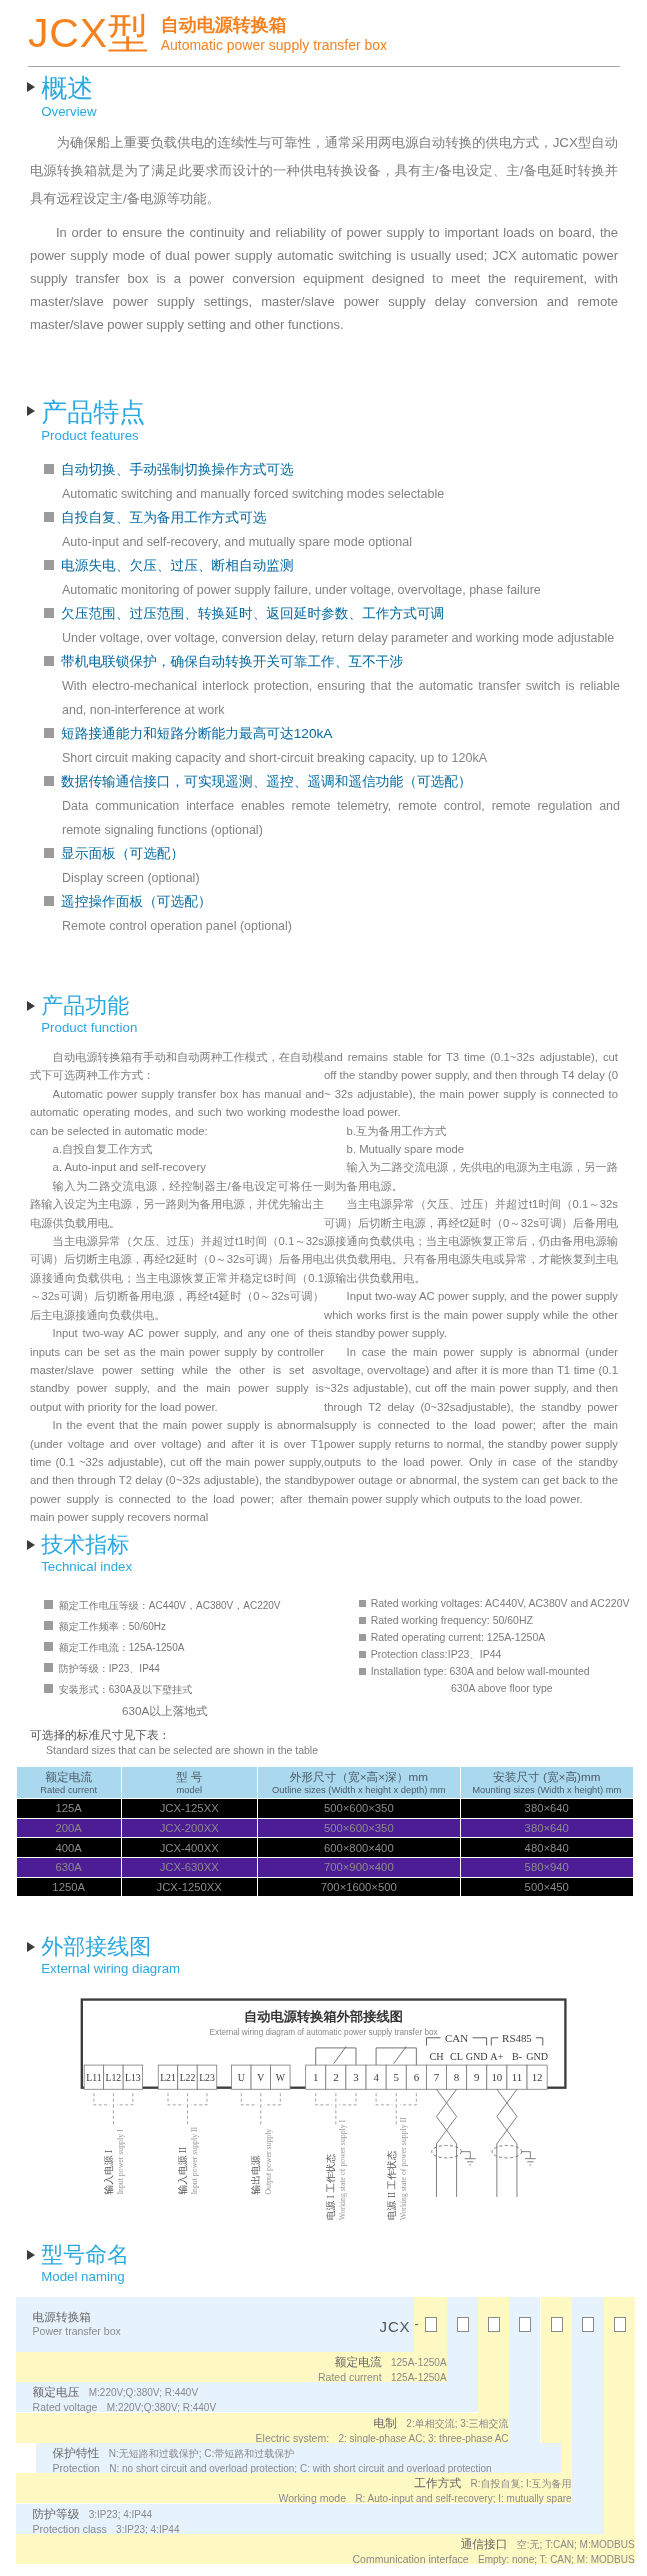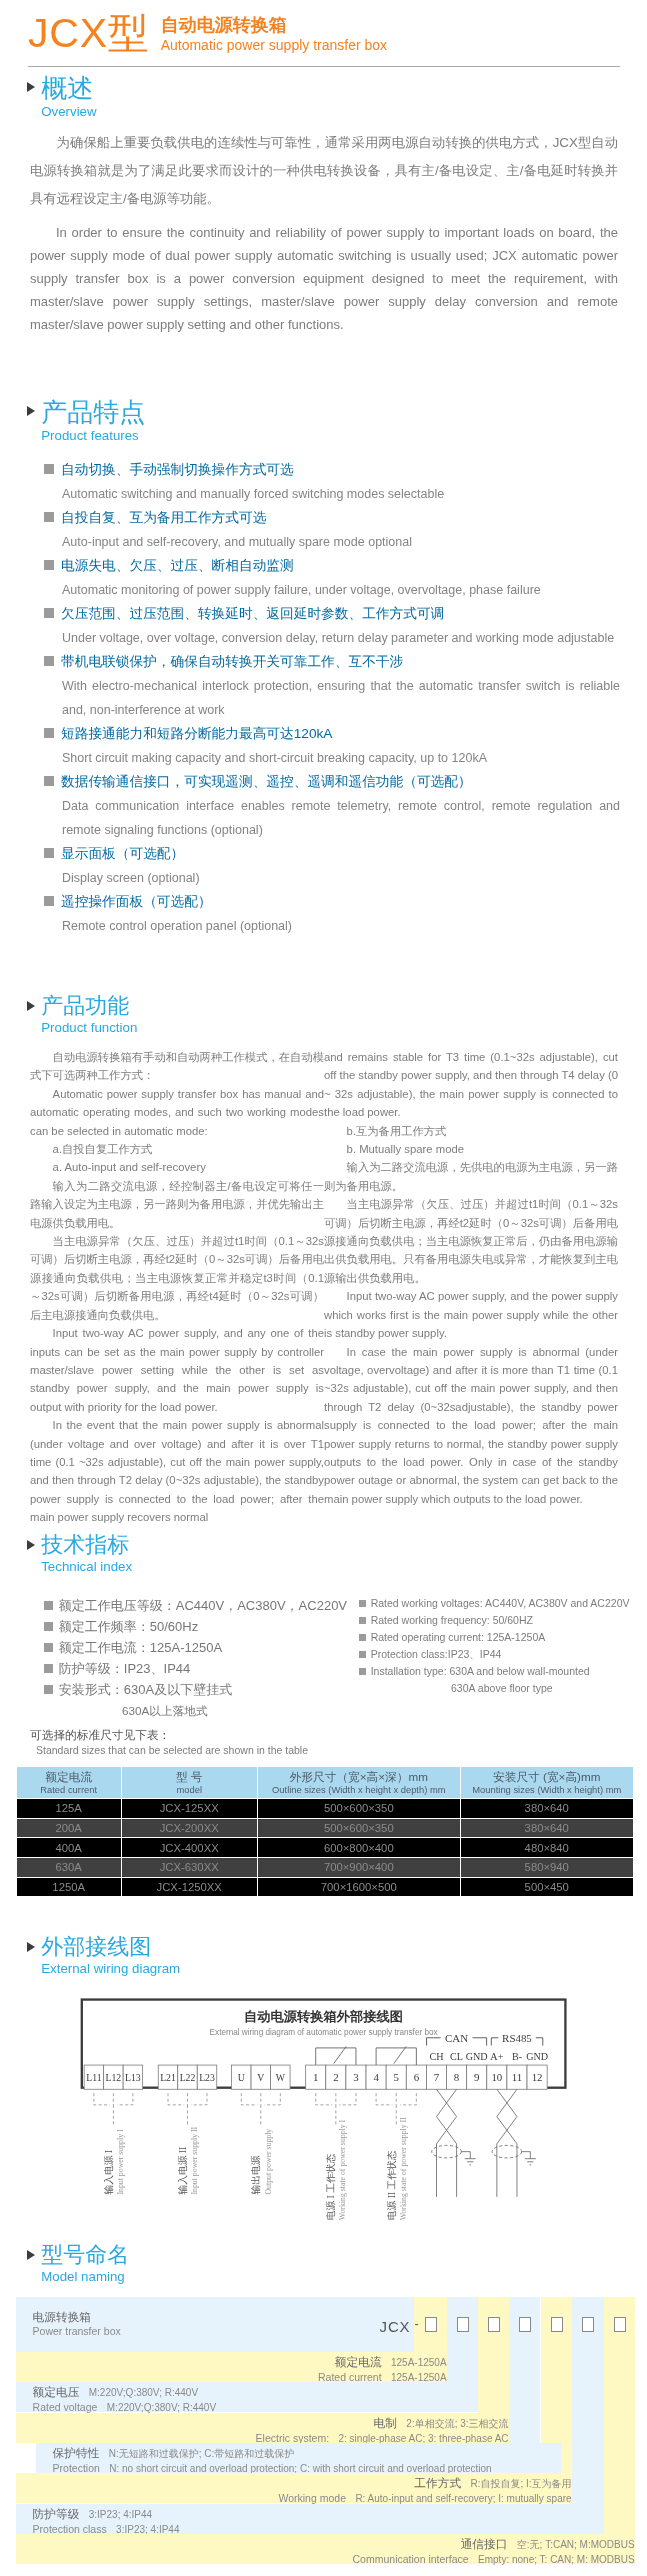--- a/index.html
+++ b/index.html
@@ -39,37 +39,37 @@
   .cols{display:flex;margin:11px 30px 0 30px;}
   .col{flex:1;}
   .col p{margin:0;font-size:11.3px;line-height:18.4px;color:#7d7d7d;text-indent:2em;
          text-align:justify;}
   .col p.noind{text-indent:0;}
 
   
   .tech-cols{display:flex;margin:19px 0 0 44px;}
   .tech-left{width:315px;}
   .tech-right{flex:1;padding-right:15.6px;}
-  .spec{font-size:13px;color:#777;line-height:21px;}
+  .spec{font-size:10px;color:#777;line-height:21px;}
   .spec .sq{width:8.6px;height:8.6px;margin-right:6.2px;}
   .spec-cont{font-size:11.7px;color:#777;line-height:21px;padding-left:78px;}
   .spec-en{font-size:10.5px;color:#7d7d7d;line-height:17px;}
   .spec-en .sq{width:7px;height:7px;margin-right:4.7px;}
   .spec-en-cont{font-size:10.5px;color:#7d7d7d;line-height:17px;padding-left:92px;}
 
   
   .note-zh{margin-left:30px;font-size:11.7px;color:#555;line-height:15.6px;}
-  .note-en{margin-left:36px;font-size:10.5px;color:#7d7d7d;line-height:15.6px;}
+  .note-en{margin-left:46px;font-size:10.5px;color:#7d7d7d;line-height:15.6px;}
   table.sizes{margin:7.8px 14px 0 15.6px;width:618px;border-collapse:separate;border-spacing:1.6px;}
   table.sizes th{background:#aad8ef;padding:3.1px 1.6px;font-weight:normal;}
   table.sizes th .hz{font-size:11.7px;color:#4e5b66;line-height:14px;}
   table.sizes th .he{font-size:9.4px;color:#4e5b66;line-height:11px;}
   table.sizes td{text-align:center;font-size:11.3px;color:#8b8b8b;height:17px;padding:0.8px 1.6px;}
   table.sizes tr.odd td{background:#000000;}
-  table.sizes tr.even td{background:#404040;}
+  table.sizes tr.even td{background:#4c1d95;}
   .w1{width:17%;} .w2{width:22%;} .w3{width:33%;} .w4{width:28%;}
 
   
   .wsvg{display:block;margin:20px 0 0 80px;}
   .wsvg text{font-family:"Liberation Serif",serif;}
   .wsvg text.sans{font-family:"Liberation Sans",sans-serif;}
 
   
   .nm{position:relative;margin:11px 0 0 15.6px;width:494px;height:268px;}
   .nrow{position:absolute;left:0;box-sizing:border-box;padding:2.3px 0 0 17px;}

